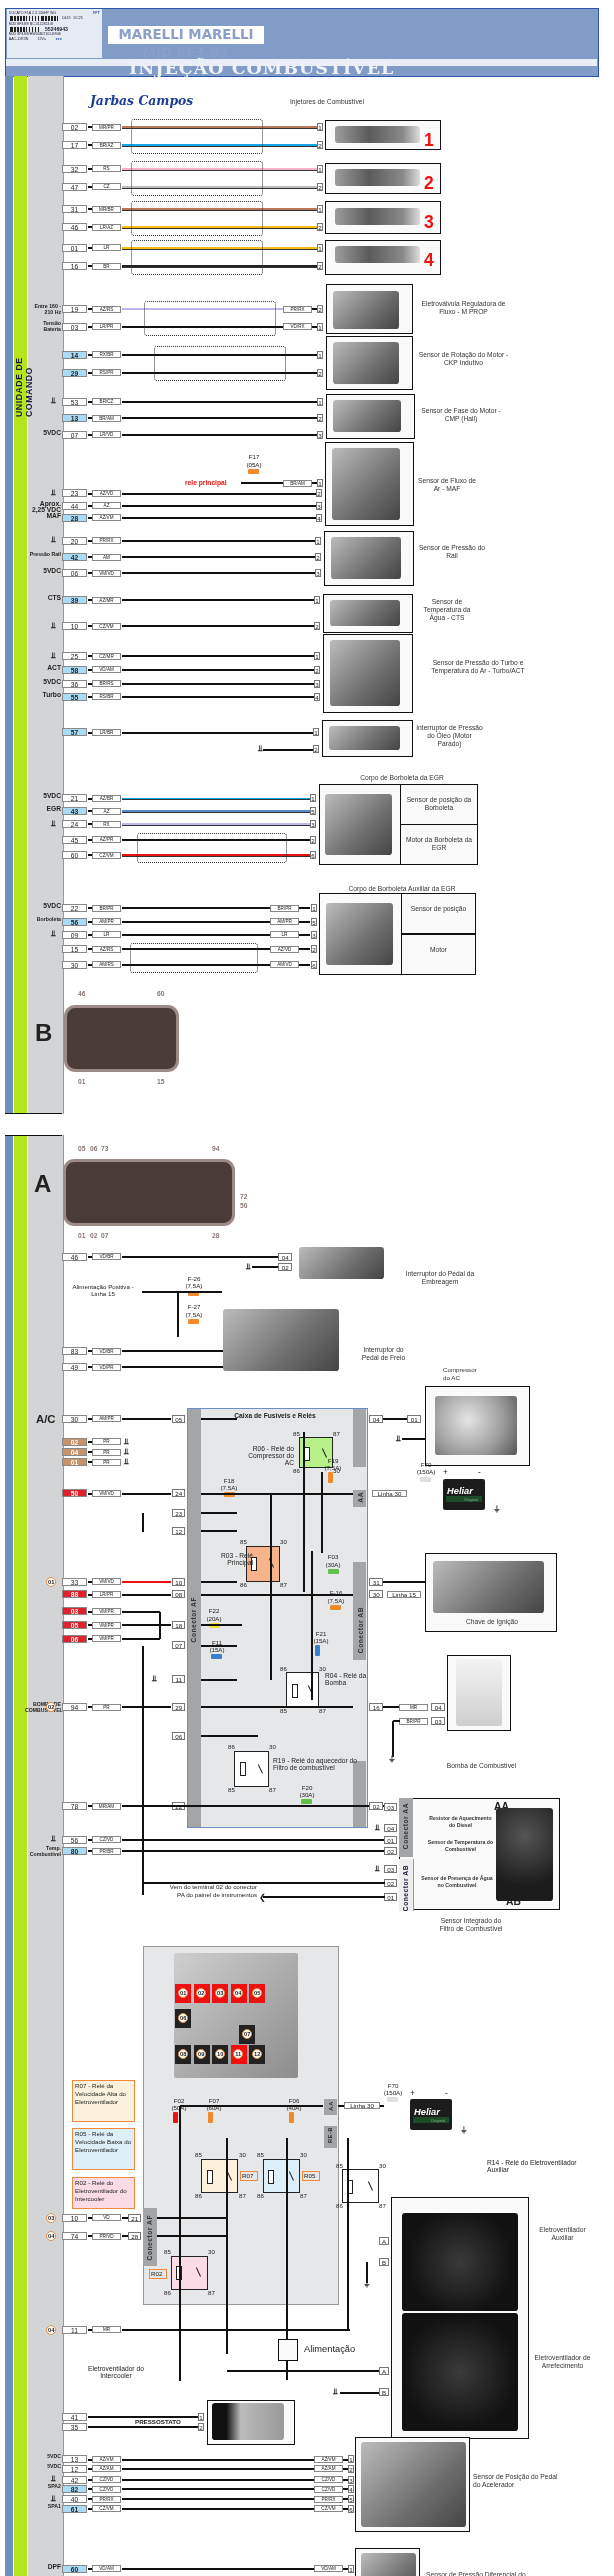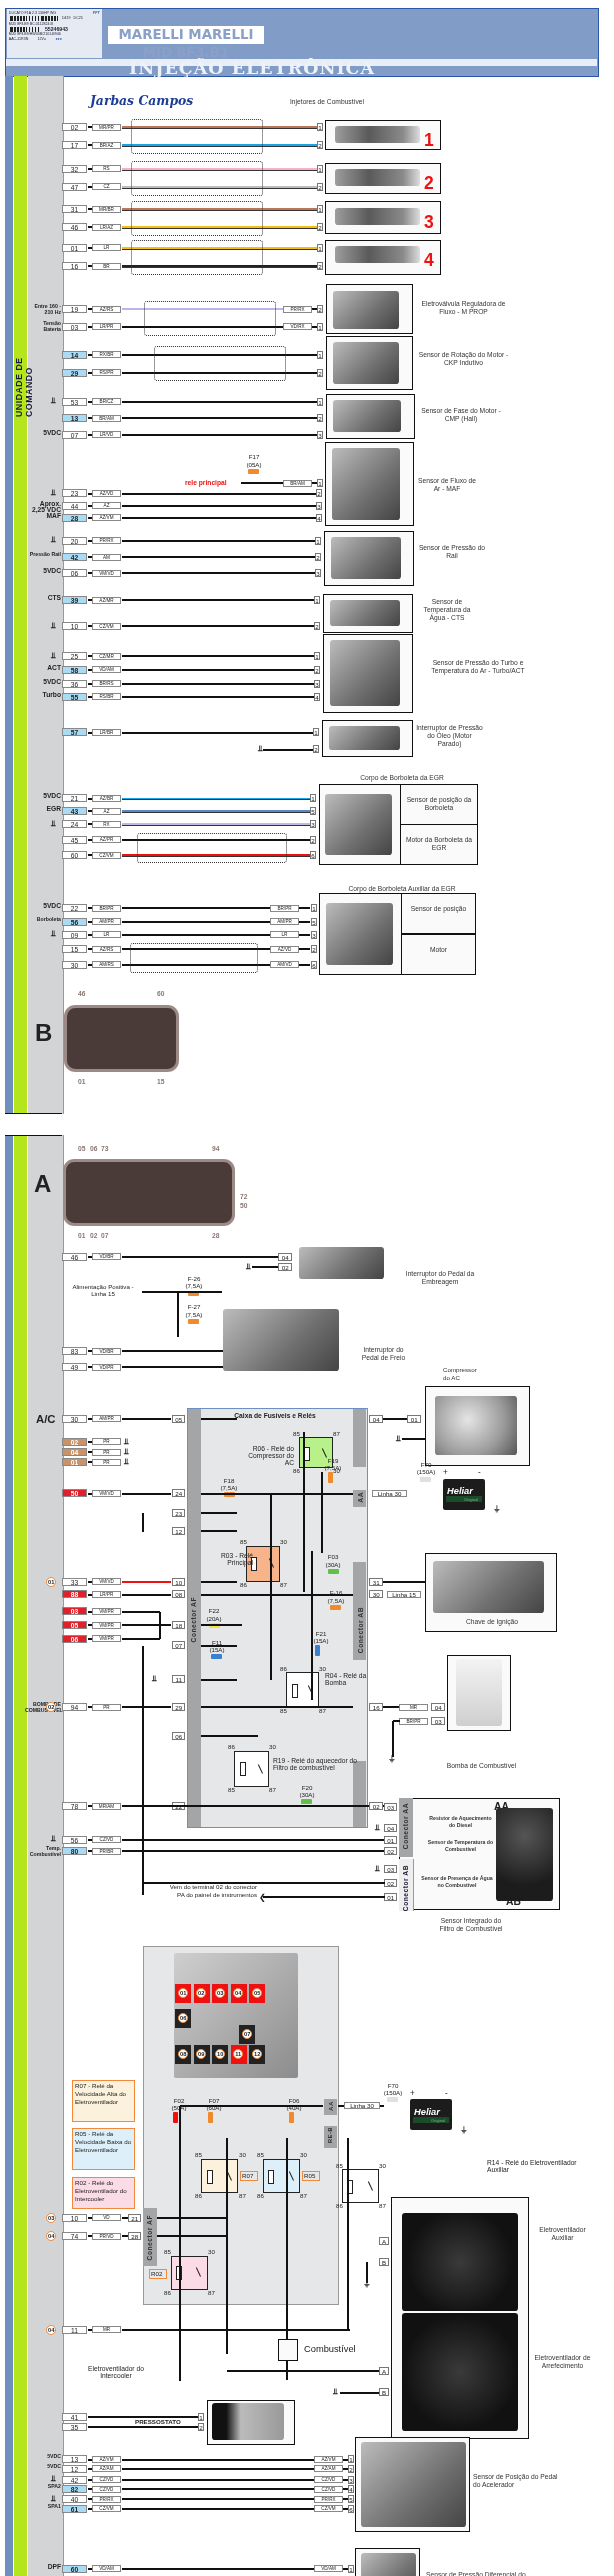--- a/index.html
+++ b/index.html
@@ -69,21 +69,21 @@
   </div>
   <div style="padding:0 2.1px;">MJD 8F3.B9/HW00B/2101-B946</div>
   <div style="padding:0 2.1px;display:flex;gap:9.3px;">
     <span>AAC-11R3N</span>
     <span>12V=</span>
     <span style="color:#2b56a8;">●●●</span>
   </div>
 </div>
 <div id="ecu-title" class="abs">MARELLI MARELLI MJD 8F3.B1</div>
 <div id="header-strip" class="abs"></div>
-<div id="inj-title" class="abs">INJEÇÃO ELETRÔNICA</div>
+<div id="inj-title" class="abs">INJEÇÃO COMBUSTÍVEL</div>
 
 <div class="abs side-blue" style="left:5.2px;top:76px;width:8.2px;height:1038px;"></div>
 <div class="abs side-green" style="left:14px;top:76px;width:13.4px;height:1038px;"></div>
 <div class="abs side-gray" style="left:28px;top:76px;width:35px;height:1038px;"></div>
 <div class="abs vert-label" style="left:14.4px;top:319px;width:12.4px;height:98px;">UNIDADE DE COMANDO</div>
 <div class="abs" style="left:5.2px;top:1113px;width:57px;height:0.5px;background:#111;"></div>
 
 <div class="abs side-blue" style="left:5.2px;top:1135px;width:8.2px;height:2688px;"></div>
 <div class="abs side-green" style="left:14px;top:1135px;width:13.4px;height:2688px;"></div>
 <div class="abs side-gray" style="left:28px;top:1135px;width:35px;height:2688px;"></div>
@@ -789,21 +789,21 @@
     <div class="battery abs" style="left: 410px; top: 2099px; width: 42px; height: 31px; background: rgb(28, 28, 28);"></div>
     <div class="brand abs" style="left: 414px; top: 2107px; color: rgb(255, 255, 255); font-weight: bold; font-style: italic; font-size: 9.3px;">Heliar</div>
     <div class="abs" style="left: 431px; top: 2118px; color: rgb(255, 255, 255); font-size: 4.1px;">Original</div>
     <div class="abs" style="left: 413px; top: 2117px; width: 36px; height: 6.2px; background: rgb(28, 107, 47); opacity: 0.6;"></div>
     <div class="gnd abs" style="left: 461px; top: 2126px; font-size: 8.2px;">⏚</div>
     <div class="wire abs" style="left: 179px; top: 2106px; width: 2.1px; height: 275px; background: rgb(17, 17, 17);"></div>
     <div class="wire abs" style="left: 226px; top: 2138px; width: 2.1px; height: 216px; background: rgb(17, 17, 17);"></div>
     <div class="wire abs" style="left: 286px; top: 2138px; width: 2.1px; height: 242px; background: rgb(17, 17, 17);"></div>
     <div class="wire abs" style="left: 347px; top: 2138px; width: 2.1px; height: 192px; background: rgb(17, 17, 17);"></div>
     <div class="comp-box abs" style="left: 278px; top: 2339px; width: 19.6px; height: 21.6px;"></div>
-    <div class="abs" style="left: 304px; top: 2344px; font-size: 9.3px;">Combustível</div>
+    <div class="abs" style="left: 304px; top: 2344px; font-size: 9.3px;">Alimentação</div>
     <div class="abs" style="left: 85px; top: 2365px; width: 62px; text-align: center; font-size: 6.7px;">Eletroventilador do Intercooler</div>
     <div class="comp-box abs" style="left: 391px; top: 2197px; width: 138px; height: 242px;"></div>
     <div class="photo abs" style="left: 402px; top: 2213px; width: 116px; height: 98px; background: radial-gradient(circle, rgb(58, 58, 58), rgb(17, 17, 17) 70%);"></div>
     <div class="photo abs" style="left: 402px; top: 2313px; width: 116px; height: 118px; background: radial-gradient(circle, rgb(58, 58, 58), rgb(17, 17, 17) 70%);"></div>
     <div class="comp-label abs" style="left: 529px; top: 2226px; width: 67px;">Eletroventilador Auxiliar</div>
     <div class="comp-label abs" style="left: 529px; top: 2354px; width: 67px;">Eletroventilador de Arrefecimento</div>
     <div class="term abs" style="left: 379px; top: 2237px; width: 10.3px;">A</div>
     <div class="term abs" style="left: 379px; top: 2258px; width: 10.3px;">B</div>
     <div class="term abs" style="left: 379px; top: 2367px; width: 10.3px;">A</div>
     <div class="term abs" style="left: 379px; top: 2388px; width: 10.3px;">B</div>

